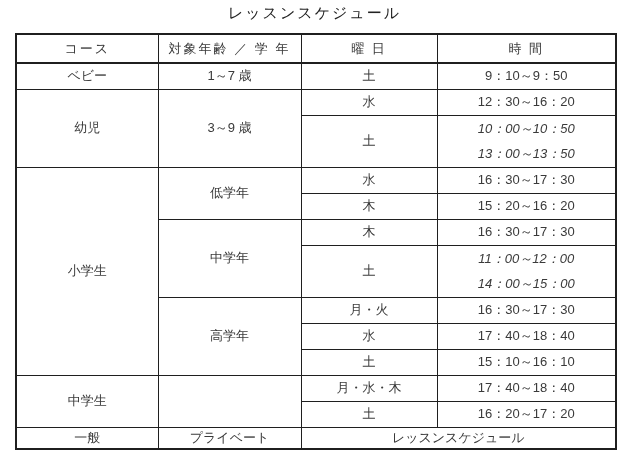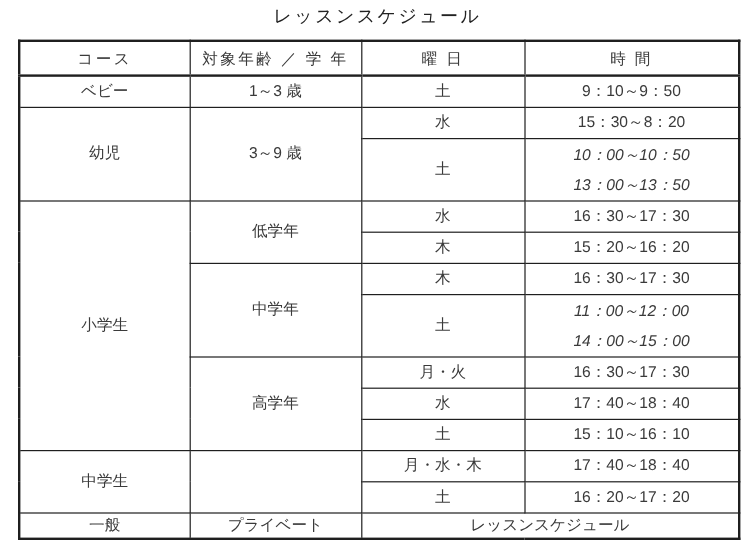--- a/index.html
+++ b/index.html
@@ -56,29 +56,29 @@
     <tr>
         <th>コース</th>
         <th>対象年齢 ／ 学 年</th>
         <th>曜 日</th>
         <th>時 間</th>
       </tr>
   </thead>
   <tbody>
       <tr>
         <td>ベビー</td>
-        <td>1～3 歳</td>
+        <td>1～7 歳</td>
         <td>土</td>
         <td>9：10～9：50</td>
       </tr>
       <tr>
         <td rowspan="2">幼児</td>
         <td rowspan="2">3～9 歳</td>
         <td>水</td>
-        <td>15：30～8：20</td>
+        <td>12：30～16：20</td>
       </tr>
       <tr class="double">
         <td>土</td>
         <td>
           <div class="time-line">10：00～10：50</div>
           <div class="time-line">13：00～13：50</div>
         </td>
       </tr>
       <tr>
         <td rowspan="7">小学生</td>

